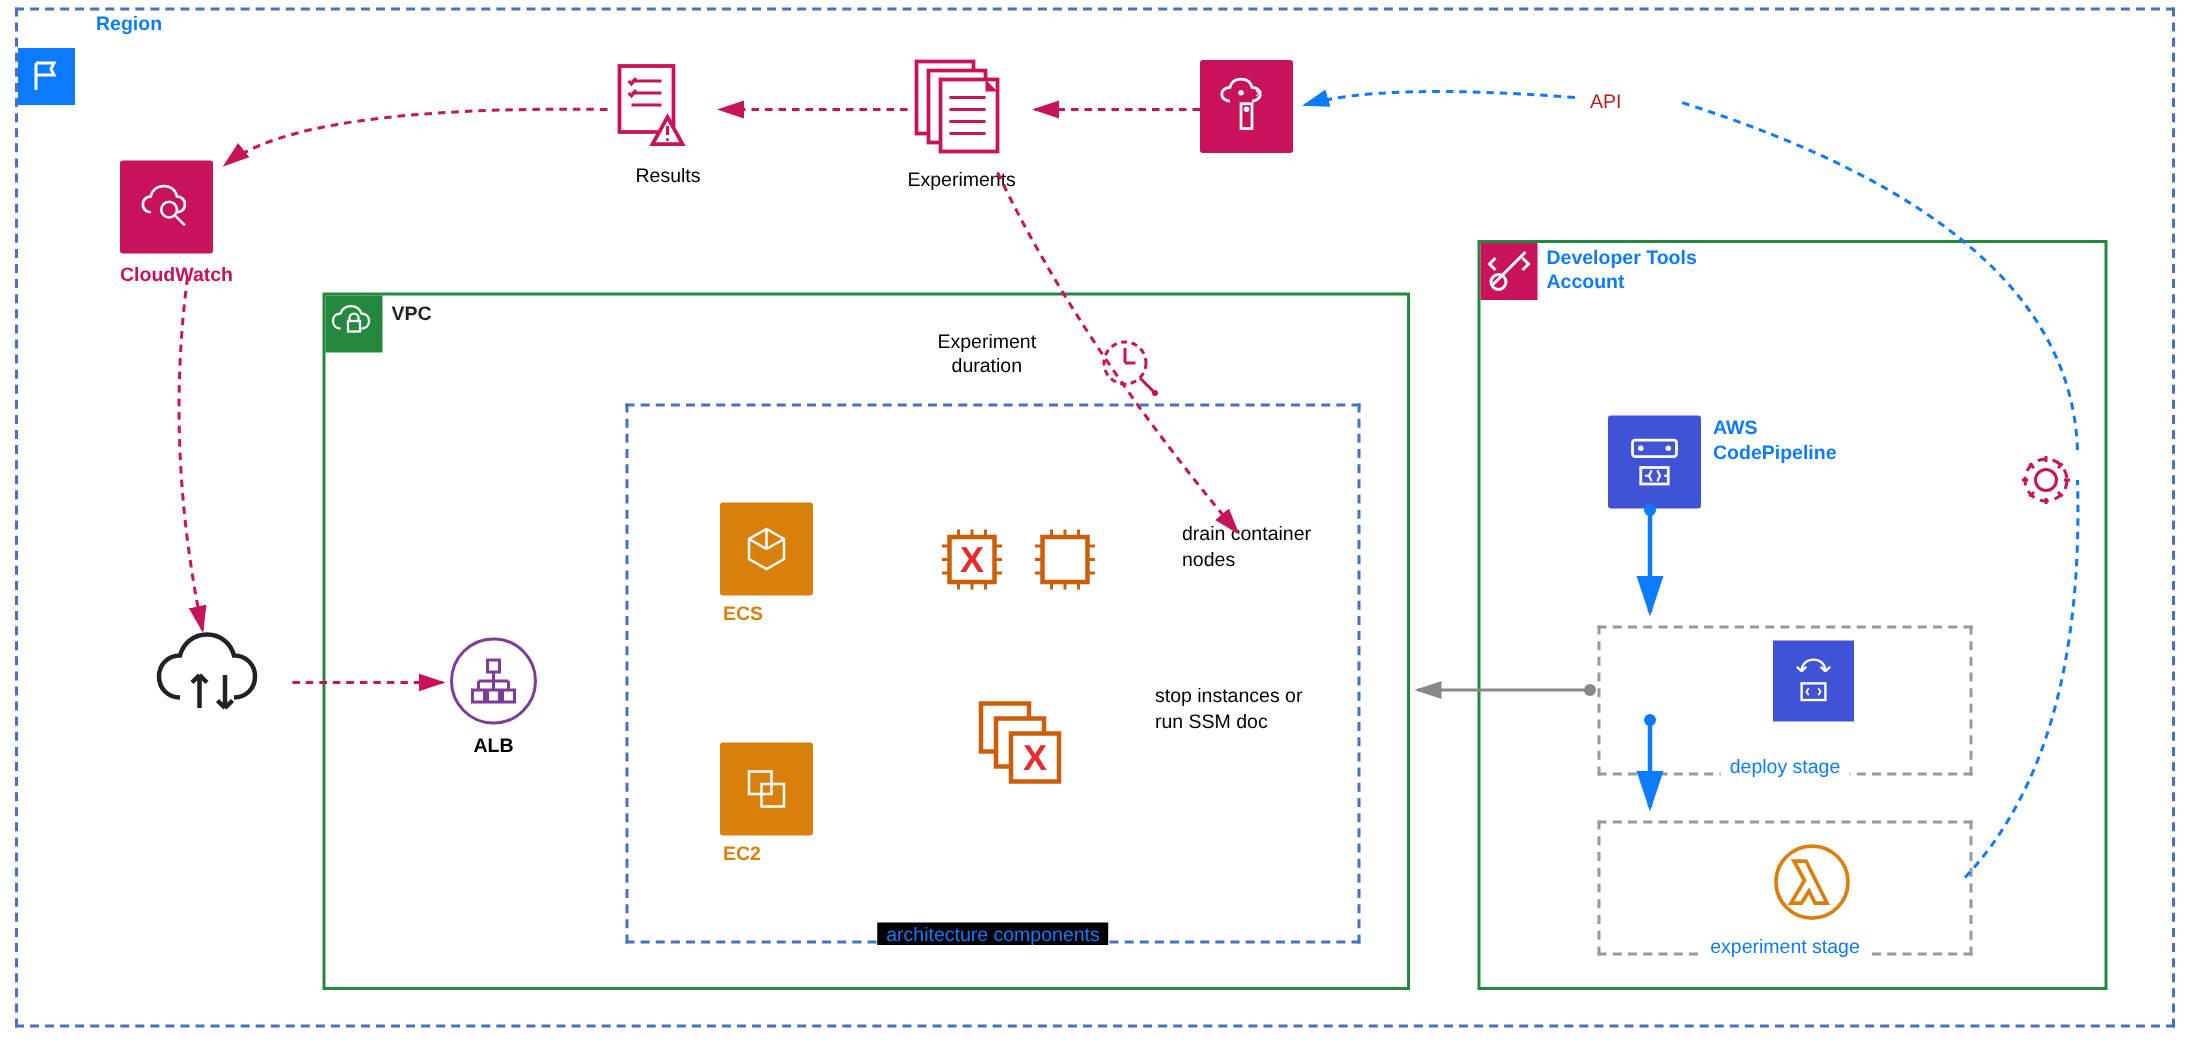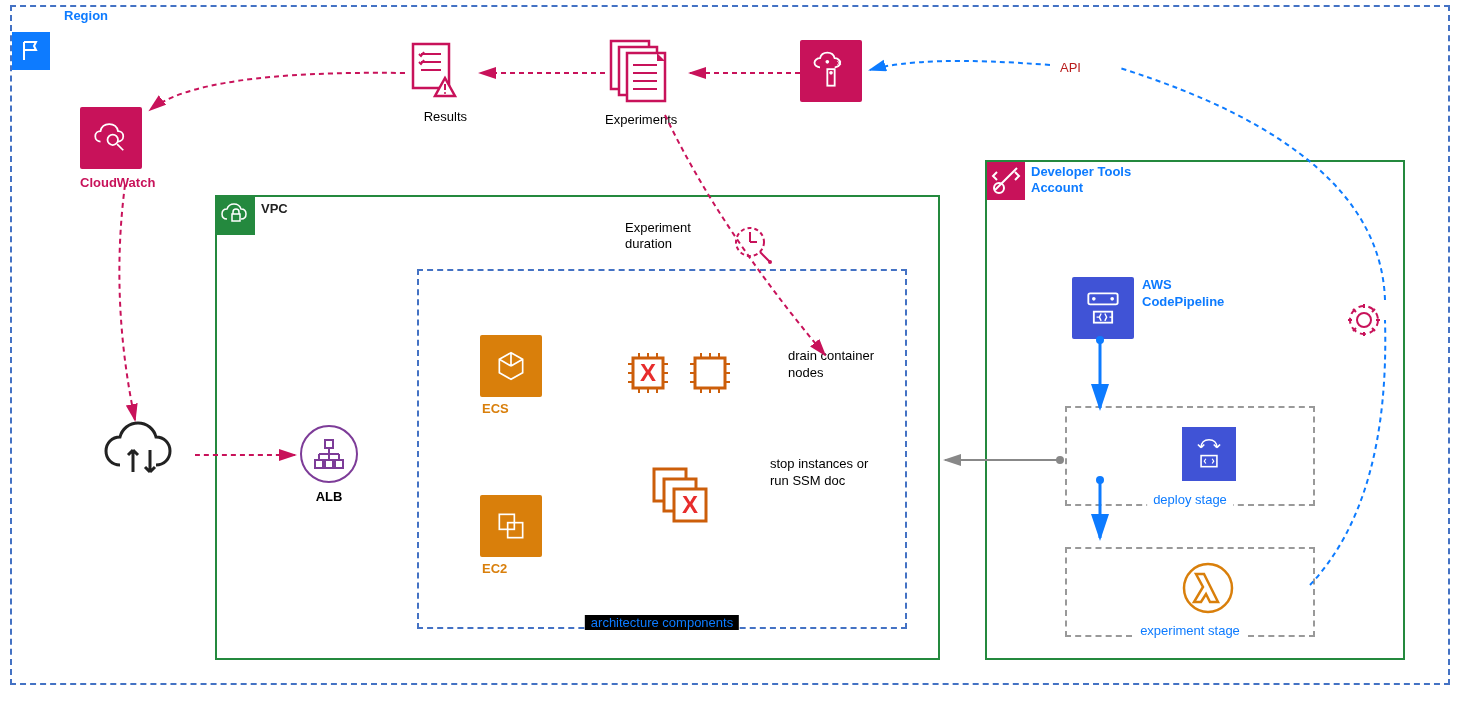--- a/index.html
+++ b/index.html
@@ -136,21 +136,21 @@
     }
     .instances-icon {
       position: absolute;
       left: 430px;
       top: 455px;
     }
     .experiment-duration {
       position: absolute;
       left: 405px;
       top: 225px;
-      text-align: left;
+      text-align: center;
       line-height: 1.2;
     }
     .timer-icon {
       position: absolute;
       left: 510px;
       top: 225px;
     }
     .alb-group {
       position: absolute;
       left: 285px;
@@ -222,21 +222,21 @@
       position: absolute;
       left: 155px;
       top: 115px;
       color: #0d7bff;
       font-weight: bold;
       line-height: 1.3;
     }
     .deploy-stage {
       position: absolute;
       left: 78px;
-      top: 244px;
+      top: 255px;
       width: 250px;
       height: 100px;
       border: 2px dashed #999;
       text-align: center;
     }
     .experiment-stage {
       position: absolute;
       left: 78px;
       top: 385px;
       width: 250px;

